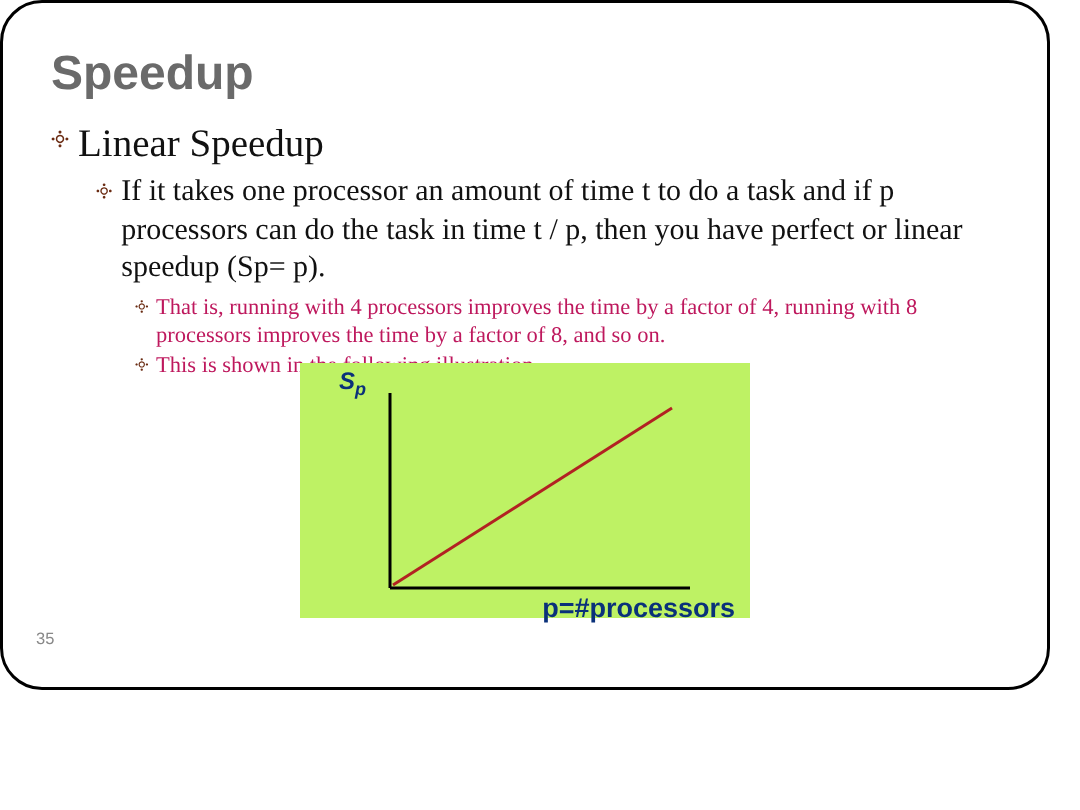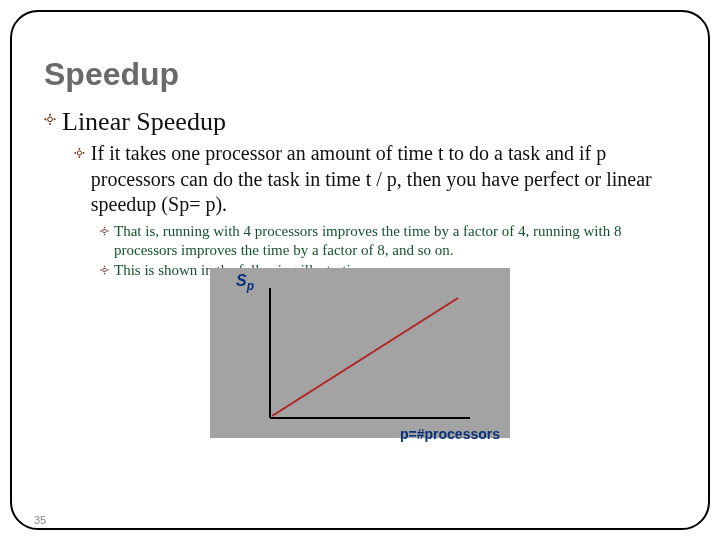--- a/index.html
+++ b/index.html
@@ -1,24 +1,23 @@
 <!DOCTYPE html>
 <html><head>
 <meta charset="utf-8">
 <style>
   * { margin: 0; padding: 0; box-sizing: border-box; }
   html, body { width: 720px; height: 540px; background: #fff; font-family: "Times New Roman", Times, serif; }
   .slide {
     position: relative;
     width: 700px;
-    height: 520px;
-    margin: 10px;
+    height: 460px;
     border: 2px solid #000;
     border-radius: 28px;
-    padding: 44px 32px 18px 32px;
+    padding: 28px 32px 18px 32px;
     background: #fff;
     overflow: hidden;
   }
   .title {
     font-family: Arial, Helvetica, sans-serif;
     font-weight: 700;
     font-size: 32px;
     color: #6a6a6a;
     margin-bottom: 14px;
   }
@@ -26,54 +25,54 @@
   .lvl1 .row { display: flex; align-items: flex-start; }
   .bullet1 { font-family: "Segoe Script", "Comic Sans MS", cursive; font-size: 20px; color: #6a2b12; line-height: 1; padding-top: 2px; margin-right: 6px; }
   .lvl1-text { font-size: 26px; color: #111; font-weight: 400; }
   .lvl2 { margin-left: 30px; margin-top: 4px; }
   .lvl2 .row { display: flex; align-items: flex-start; }
   .bullet2 { font-family: "Segoe Script", "Comic Sans MS", cursive; font-size: 18px; color: #6a2b12; line-height: 1; padding-top: 3px; margin-right: 6px; }
   .lvl2-text { font-size: 20px; color: #111; line-height: 1.28; max-width: 570px; }
   .lvl3 { margin-left: 56px; margin-top: 4px; }
   .lvl3 .row { display: flex; align-items: flex-start; margin-bottom: 2px; }
   .bullet3 { font-family: "Segoe Script", "Comic Sans MS", cursive; font-size: 15px; color: #6a2b12; line-height: 1; padding-top: 2px; margin-right: 5px; }
-  .lvl3-text { font-size: 15px; color: #14532d; line-height: 1.25; max-width: 540px; }
+  .lvl3-text { font-size: 15px; color: #be185d; line-height: 1.25; max-width: 540px; }
   .chart-wrap {
     position: relative;
     width: 300px;
     height: 170px;
     margin: -14px auto 0 auto;
-    background: #a3a3a3;
+    background: #bef264;
     text-align: right;
   }
   .chart-wrap svg { display: block; }
   .ylabel {
     position: absolute;
     left: 26px;
     top: 4px;
     font-family: Arial, Helvetica, sans-serif;
     font-weight: 700;
     font-size: 16px;
     color: #0a317a;
     font-style: italic;
   }
   .ylabel sub { font-size: 12px; font-style: italic; }
   .xlabel {
     position: absolute;
     right: 10px;
     bottom: -4px;
     font-family: Arial, Helvetica, sans-serif;
     font-weight: 700;
-    font-size: 14px;
+    font-size: 18px;
     color: #0a317a;
   }
   .pagenum {
     position: absolute;
     left: 22px;
-    bottom: 2px;
+    bottom: 26px;
     font-family: Arial, Helvetica, sans-serif;
     font-size: 11px;
     color: #888;
   }
 </style>
 </head>
 <body>
 
 <div class="slide">
 

